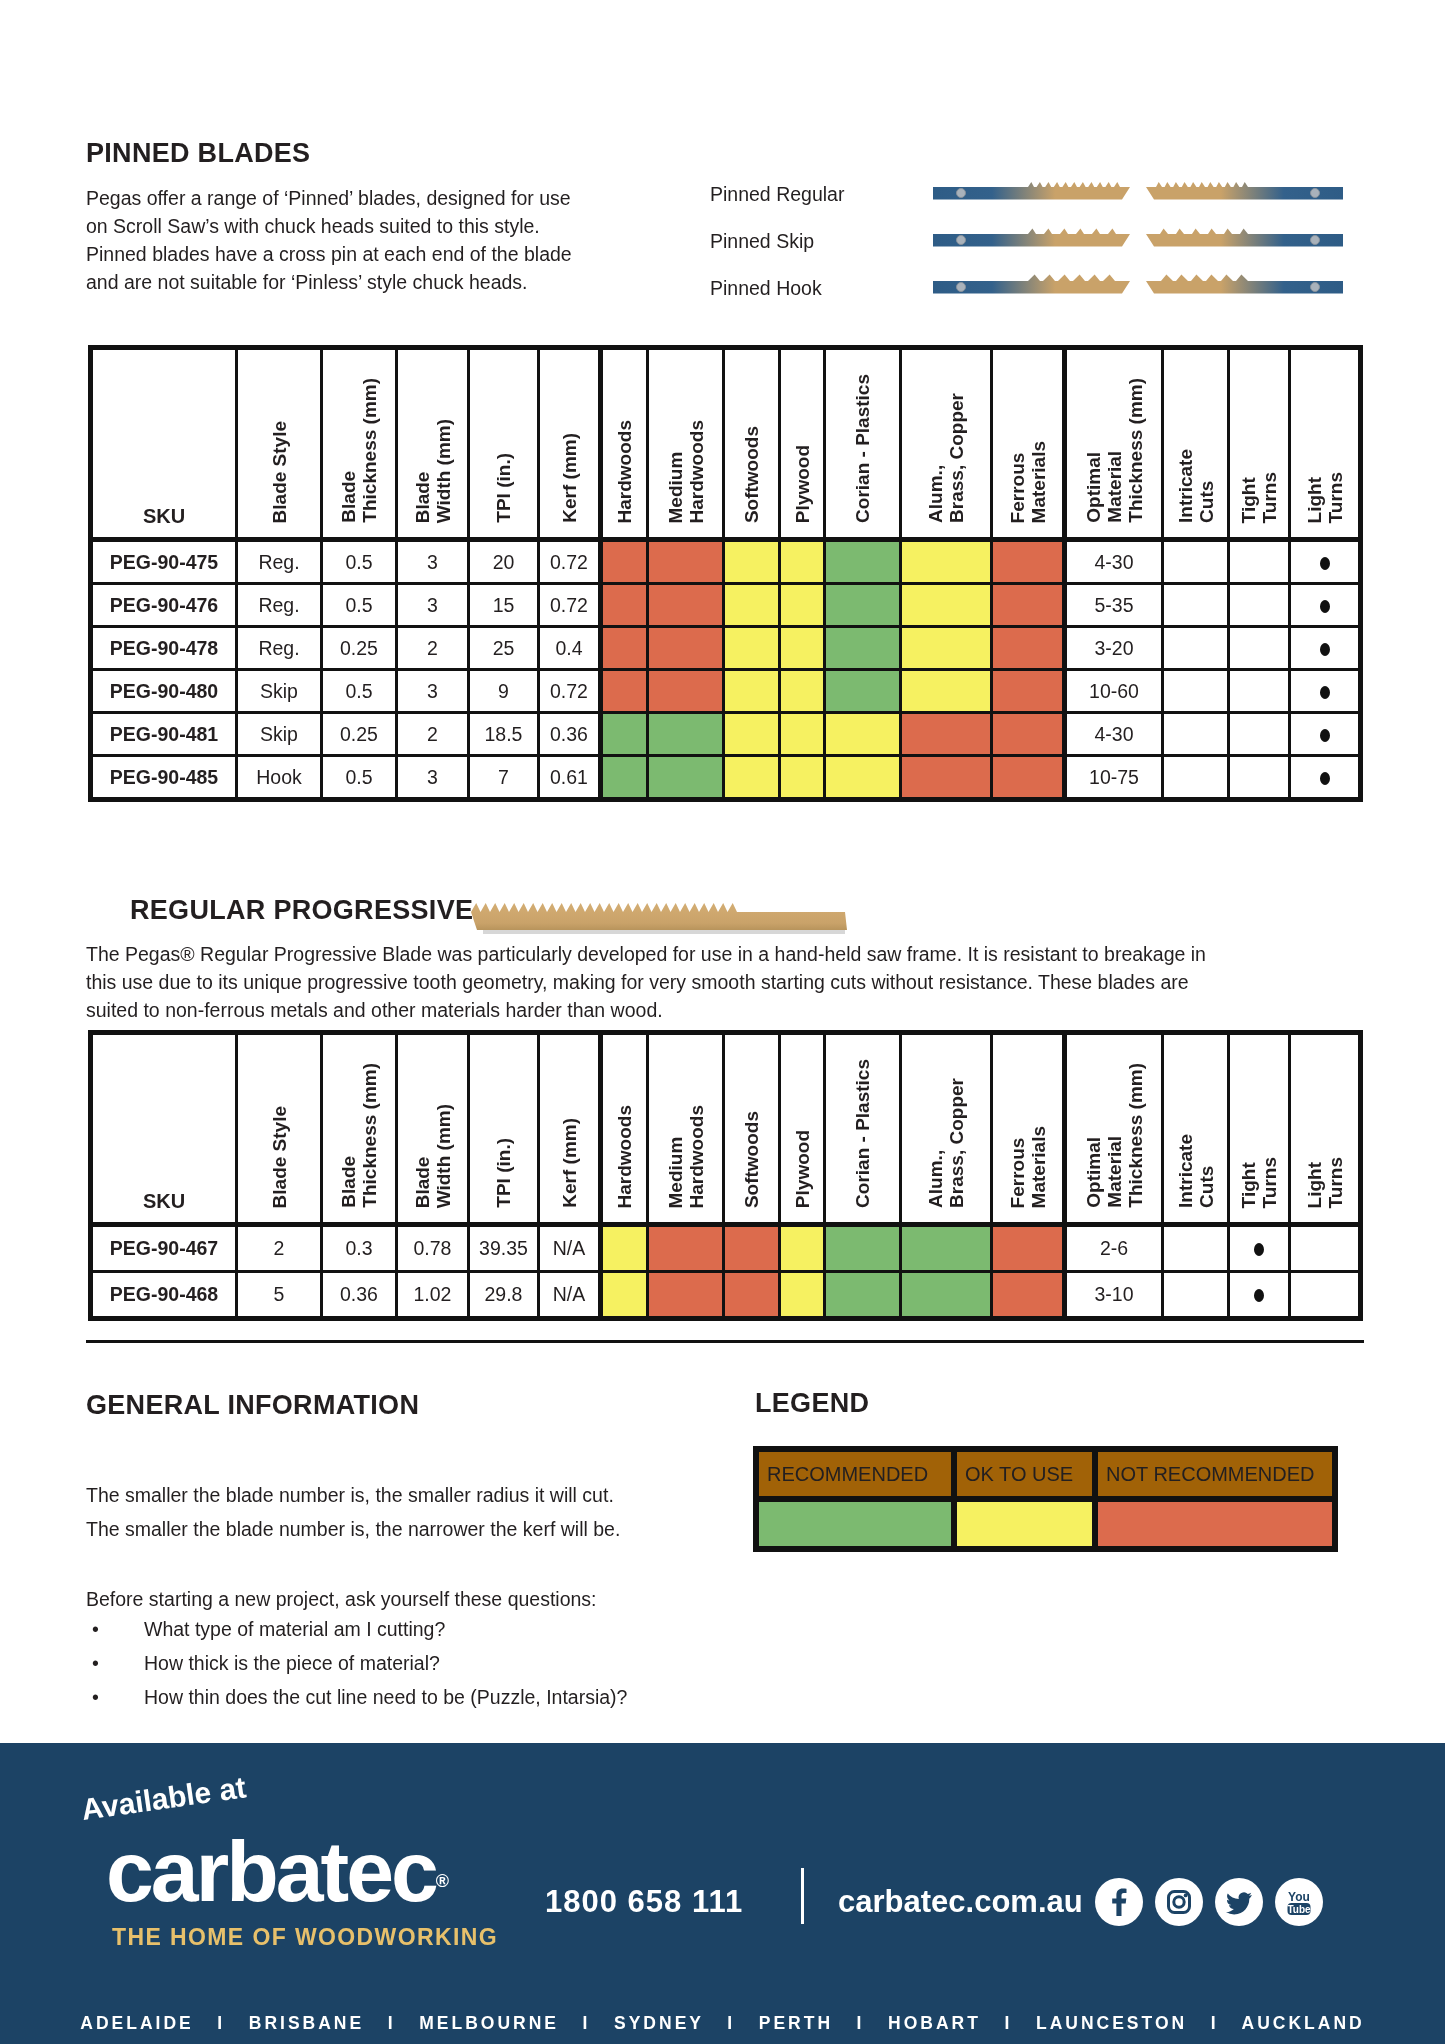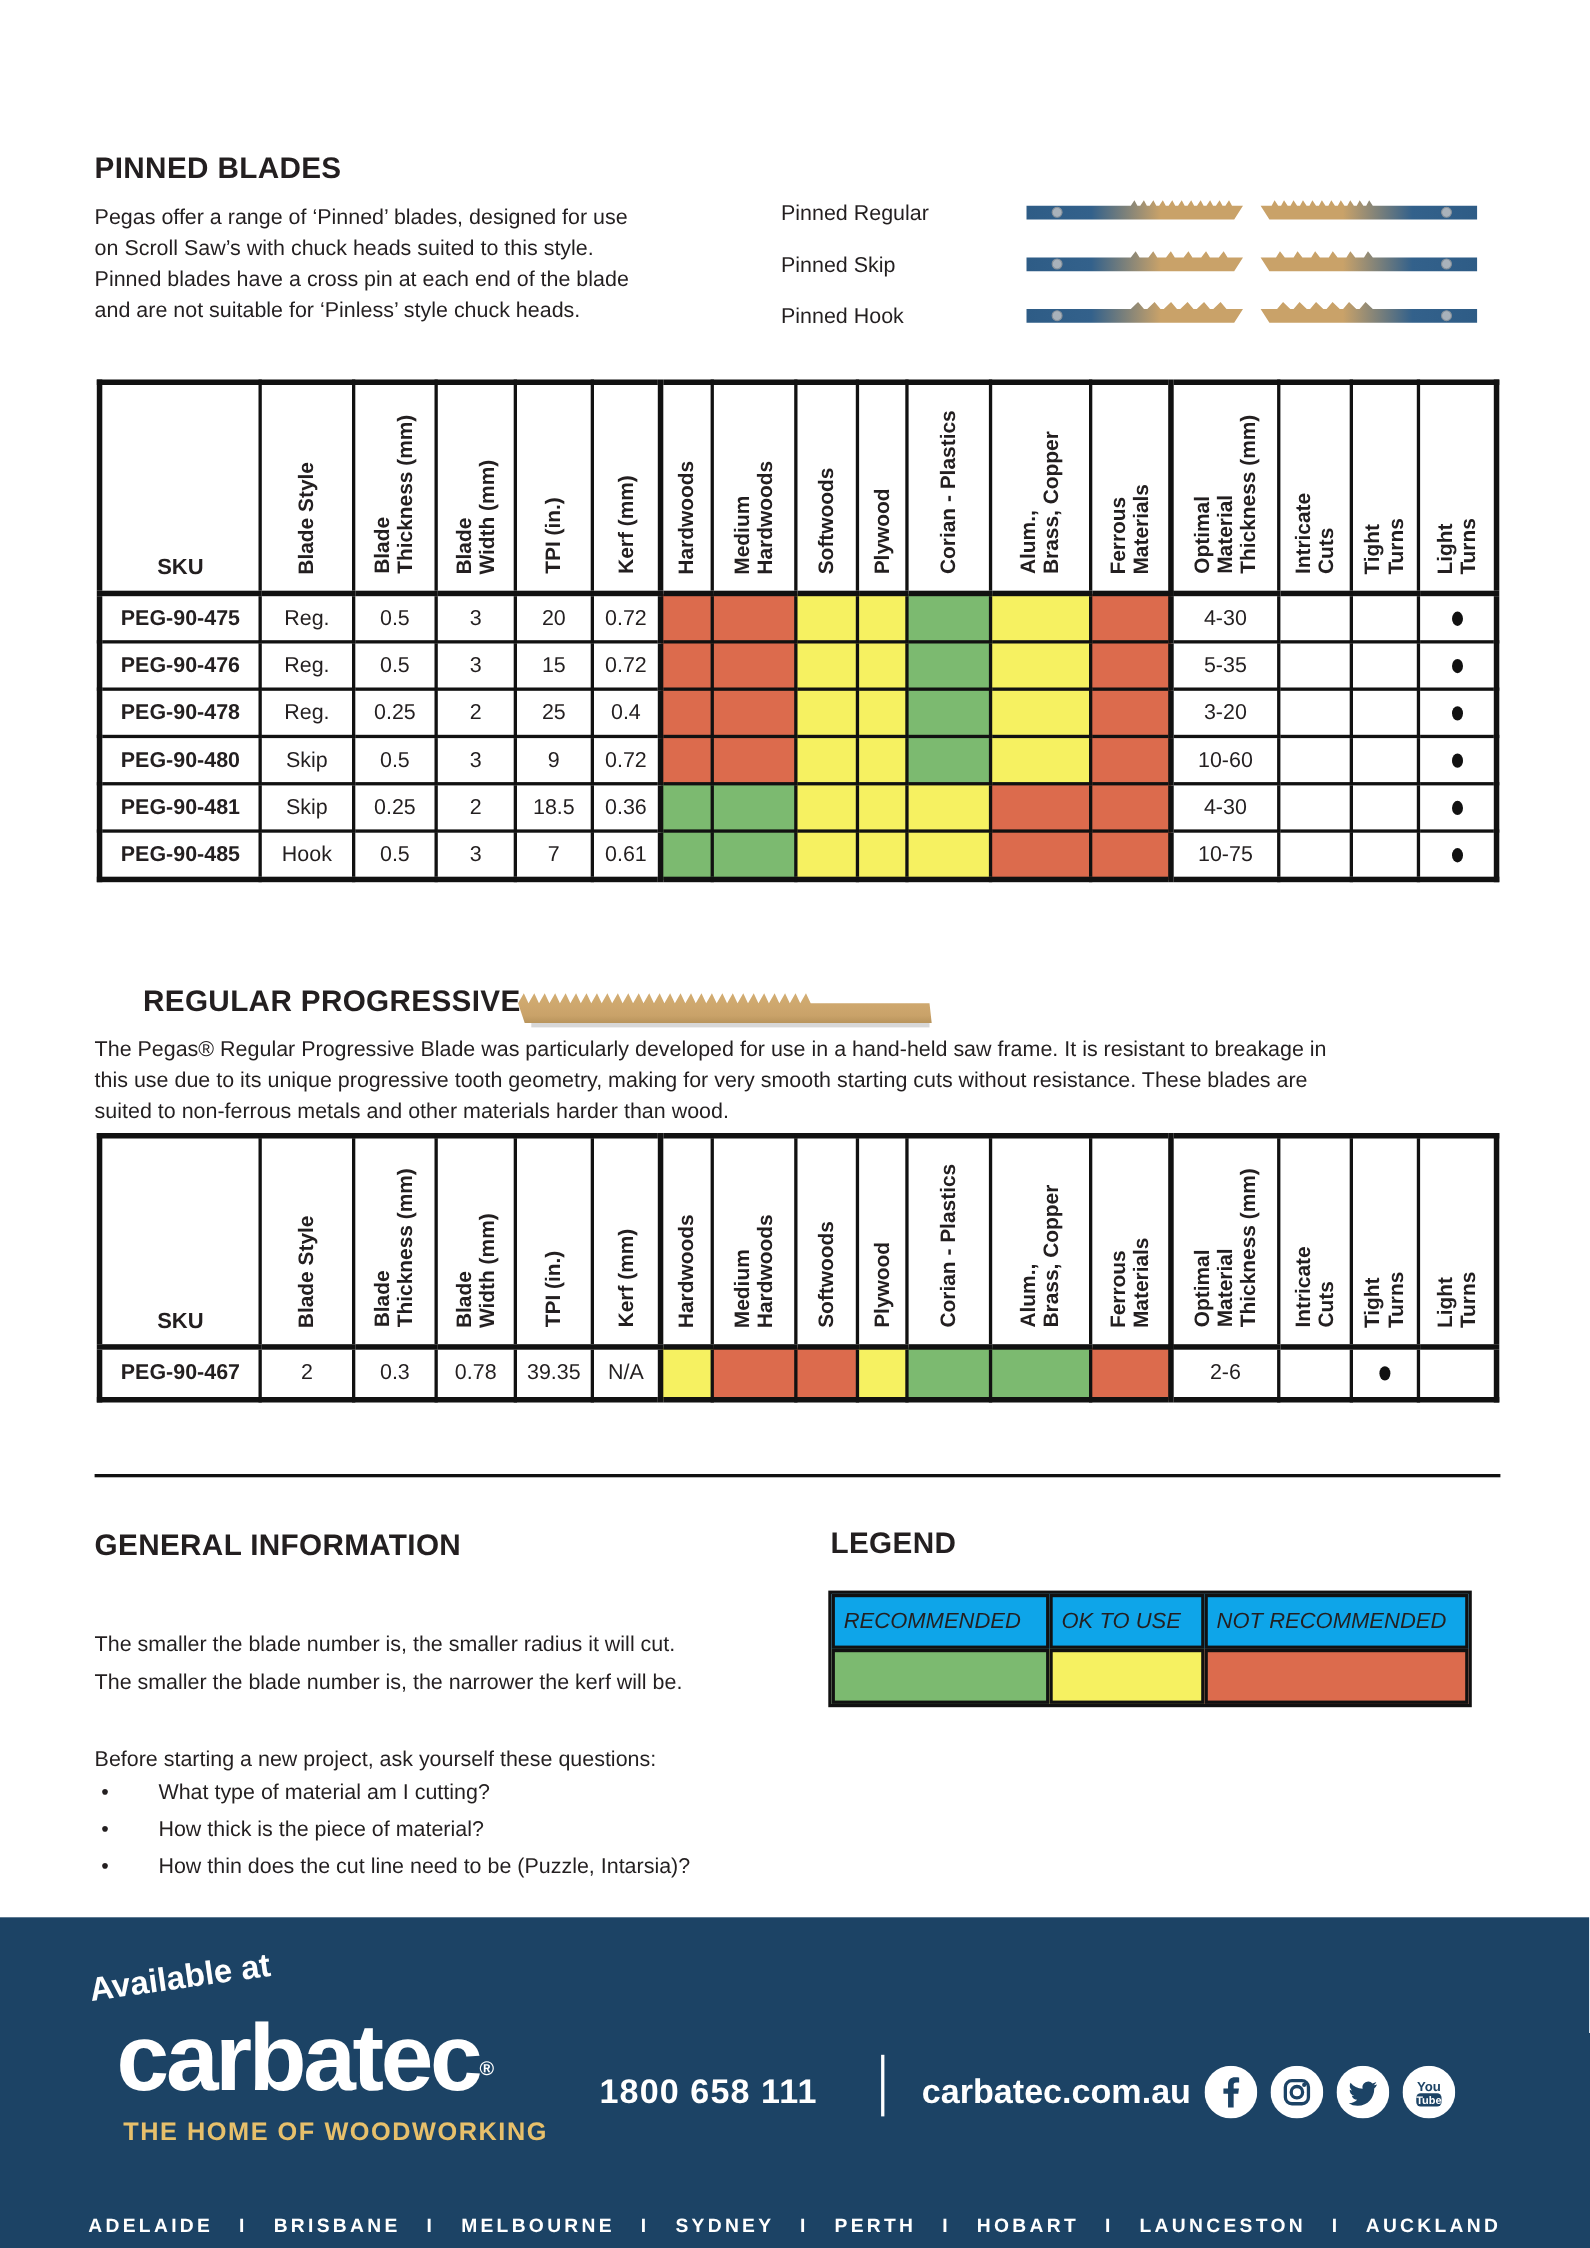--- a/index.html
+++ b/index.html
@@ -31,21 +31,21 @@
 
   
   .gi-body { position:absolute; left:86px; top:1478px; font-size:19.5px; line-height:34px; white-space:pre-line; }
   .gi-intro { position:absolute; left:86px; top:1588px; font-size:19.5px; }
   .gi-bullets { position:absolute; left:86px; top:1618px; }
   .gi-bullet { display:flex; height:34px; font-size:19.5px; align-items:flex-start; }
   .gi-bullet .b { width:52px; padding-left:6px; }
 
   
   .legend-grid { position:absolute; left:753px; top:1446px; display:grid; grid-template-columns:198px 141px 240px; grid-auto-rows:50px; border:3px solid #111; width:auto; }
-  .lg-cell { border:3px solid #111; display:flex; align-items:center; padding-left:8px; font-size:20px; background:#0ea5e9;font-style:italic; }
+  .lg-cell { border:3px solid #111; display:flex; align-items:center; padding-left:8px; font-size:20px; background:#a16207; }
   .lg-swatch { border:3px solid #111; }
 
   
   .footer { position:absolute; left:0; top:1743px; width:1445px; height:301px; background:#1C4365; }
   .avail { position:absolute; left:84px; top:1793px; color:#fff; font-size:30px; font-weight:bold; transform:rotate(-8deg); transform-origin:left bottom; }
   .brand { position:absolute; left:106px; top:1828px; color:#fff; font-size:86px; font-weight:800; letter-spacing:-3px; line-height:86px; }
   .brand sup { font-size:18px; font-weight:bold; vertical-align:14px; letter-spacing:0; }
   .tagline { position:absolute; left:112px; top:1924px; color:#E7C06B; font-size:23px; font-weight:600; letter-spacing:1.4px; }
   .phone { position:absolute; left:545px; top:1884px; color:#fff; font-size:31px; font-weight:bold; letter-spacing:1px; }
   .vbar { position:absolute; left:801px; top:1868px; width:3px; height:56px; background:#fff; }
@@ -366,20 +366,39 @@
           <td class="rate" style="background: rgb(220, 107, 77);"></td>
           <td class="rate" style="background: rgb(246, 241, 97);"></td>
           <td class="rate" style="background: rgb(124, 186, 112);"></td>
           <td class="rate" style="background: rgb(124, 186, 112);"></td>
           <td class="grp-r rate" style="background: rgb(220, 107, 77);"></td>
           <td>2-6</td>
           <td></td>
           <td><span class="dot"></span></td>
           <td></td>
         </tr>
+        <tr>
+          <td class="sku">PEG-90-468</td>
+          <td>5</td>
+          <td>0.36</td>
+          <td>1.02</td>
+          <td>29.8</td>
+          <td>N/A</td>
+          <td class="grp-l rate" style="background: rgb(246, 241, 97);"></td>
+          <td class="rate" style="background: rgb(220, 107, 77);"></td>
+          <td class="rate" style="background: rgb(220, 107, 77);"></td>
+          <td class="rate" style="background: rgb(246, 241, 97);"></td>
+          <td class="rate" style="background: rgb(124, 186, 112);"></td>
+          <td class="rate" style="background: rgb(124, 186, 112);"></td>
+          <td class="grp-r rate" style="background: rgb(220, 107, 77);"></td>
+          <td>3-10</td>
+          <td></td>
+          <td><span class="dot"></span></td>
+          <td></td>
+        </tr>
       </tbody>
     </table>
 
   <div class="rule"></div>
 
   <div class="h-section" style="left:86px; top:1390px;">GENERAL INFORMATION</div>
   <div class="gi-body">The smaller the blade number is, the smaller radius it will cut.
 The smaller the blade number is, the narrower the kerf will be.</div>
   <div class="gi-intro">Before starting a new project, ask yourself these questions:</div>
   <div class="gi-bullets">

